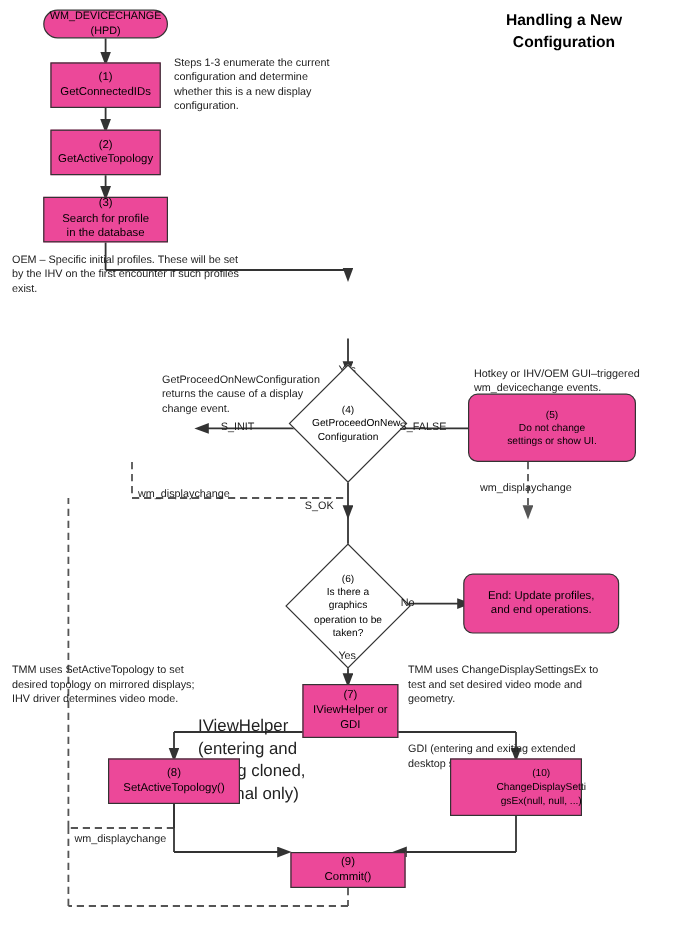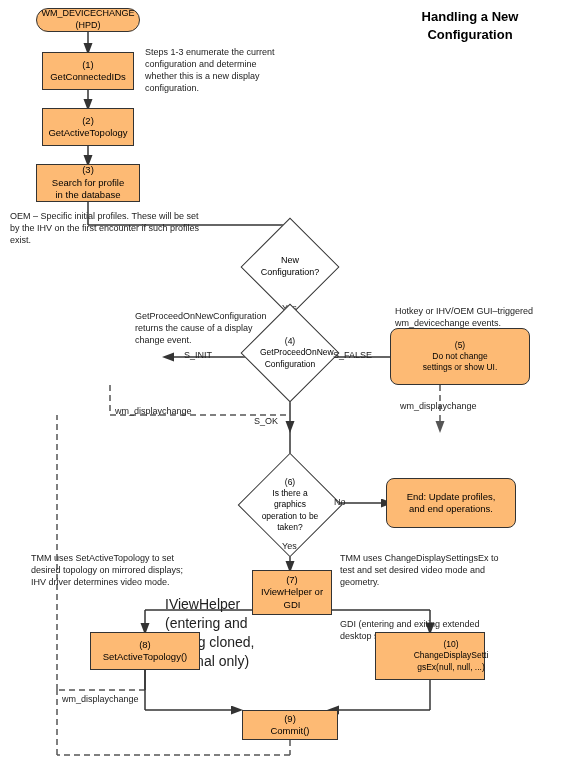--- a/index.html
+++ b/index.html
@@ -20,21 +20,21 @@
     svg {
       position: absolute;
       top: 0; left: 0;
       width: 580px;
       height: 775px;
     }
     
     .box {
       position: absolute;
       border: 1.5px solid #333;
-      background: #fdba74;
+      background: #ec4899;
       display: flex;
       align-items: center;
       justify-content: center;
       text-align: center;
       font-size: 9.5px;
       line-height: 1.3;
       padding: 3px;
     }
     .rect { border-radius: 0; }
     .rounded { border-radius: 8px; }
@@ -159,27 +159,20 @@
     <span>(2)
 GetActiveTopology</span>
   </div>
 
   <div class="box rect" style="left:36px; top:164px; width:104px; height:38px; white-space:pre-line;">
     <span>(3)
 Search for profile
 in the database</span>
   </div>
 
-  <div class="diamond-wrap" style="left:255px; top:232px; width:70px; height:70px;">
-    <div class="diamond"></div>
-    <div class="diamond-text">
-      <span style="white-space:pre-line;">New
-Configuration?</span>
-    </div>
-  </div>
 
   <div class="annotation" style="left:282px; top:302px; font-size:9px;">Yes</div>
 
   <div class="annotation" style="left:135px; top:310px; width:120px;">GetProceedOnNewConfiguration
 returns the cause of a display
 change event.</div>
 
   <div class="annotation" style="left:395px; top:305px; width:140px;">Hotkey or IHV/OEM
 GUI–triggered
 wm_devicechange
@@ -225,21 +218,21 @@
 
   <div class="annotation" style="left:282px; top:540px; font-size:9px;">Yes</div>
 
   <div class="annotation" style="left:334px; top:496px; font-size:9px;">No</div>
 
   <div class="box rounded" style="left:386px; top:478px; width:130px; height:50px; white-space:pre-line; border-radius:8px;">
     <span>End:  Update profiles,
 and end operations.</span>
   </div>
 
-  <div class="annotation" style="left:10px; top:552px; width:155px;margin-left:21px;">TMM uses SetActiveTopology to
+  <div class="annotation" style="left:10px; top:552px; width:155px;">TMM uses SetActiveTopology to
 set desired topology on mirrored
 displays; IHV driver determines
 video mode.</div>
 
   <div class="annotation" style="left:165px; top:595px; width:90px; font-size:14px;">IViewHelper
 (entering and exiting
 cloned, external only)</div>
 
   <div class="annotation" style="left:340px; top:552px; width:175px;">TMM uses ChangeDisplaySettingsEx
 to test and set desired video mode

